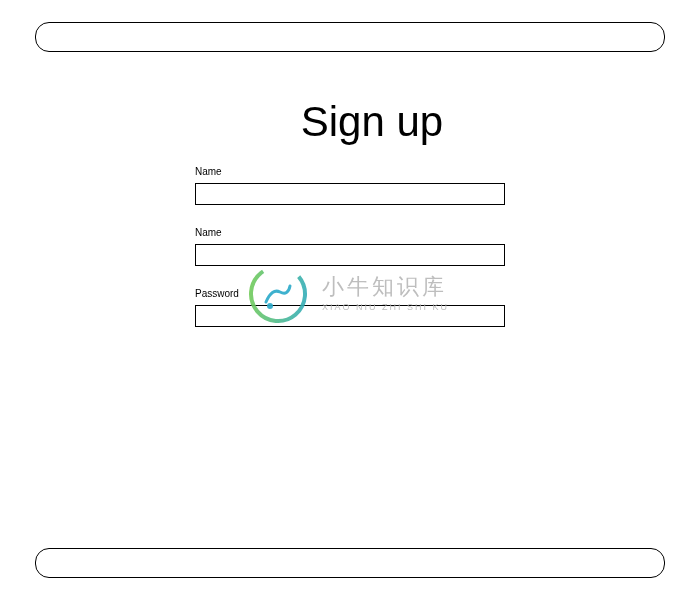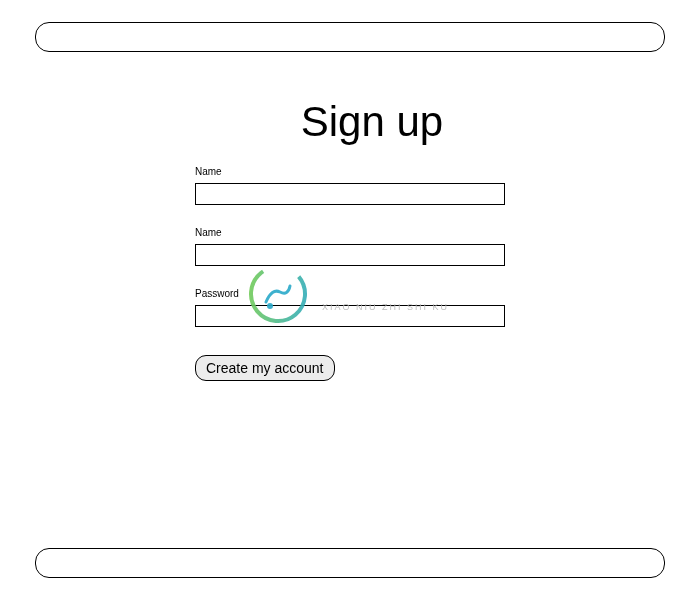--- a/index.html
+++ b/index.html
@@ -119,33 +119,33 @@
       <label class="field-label">Name</label>
       <input type="text" class="text-input" value="" style="">
     </div>
 
     <div class="field-group">
       <label class="field-label">Password</label>
       <input type="password" class="text-input" value="" style="">
     </div>
 
 
-    <button class="submit-btn">Create my account</button>
 
   </div>
 </div>
 
 <div class="watermark">
   <svg class="wm-circle" viewBox="0 0 64 64">
     <defs>
       <linearGradient id="g1" x1="0" y1="0" x2="1" y2="1">
         <stop offset="0%" stop-color="#7dd04b"></stop>
         <stop offset="100%" stop-color="#2aa9c9"></stop>
       </linearGradient>
     </defs>
     <circle cx="32" cy="32" r="27" fill="none" stroke="url(#g1)" stroke-width="4" stroke-dasharray="130 40" transform="rotate(-40 32 32)"></circle>
     <path d="M20 40 q6 -14 14 -10 q8 4 10 -6" fill="none" stroke="#2aa9c9" stroke-width="3" stroke-linecap="round"></path>
     <circle cx="24" cy="44" r="3" fill="#2aa9c9"></circle>
   </svg>
+  <div class="wm-text-cn">小牛知识库</div>
   <div class="wm-text-py">XIAO NIU ZHI SHI KU</div>
 </div>
 
 <div class="bottom-bar"></div>
 
 </body></html>

